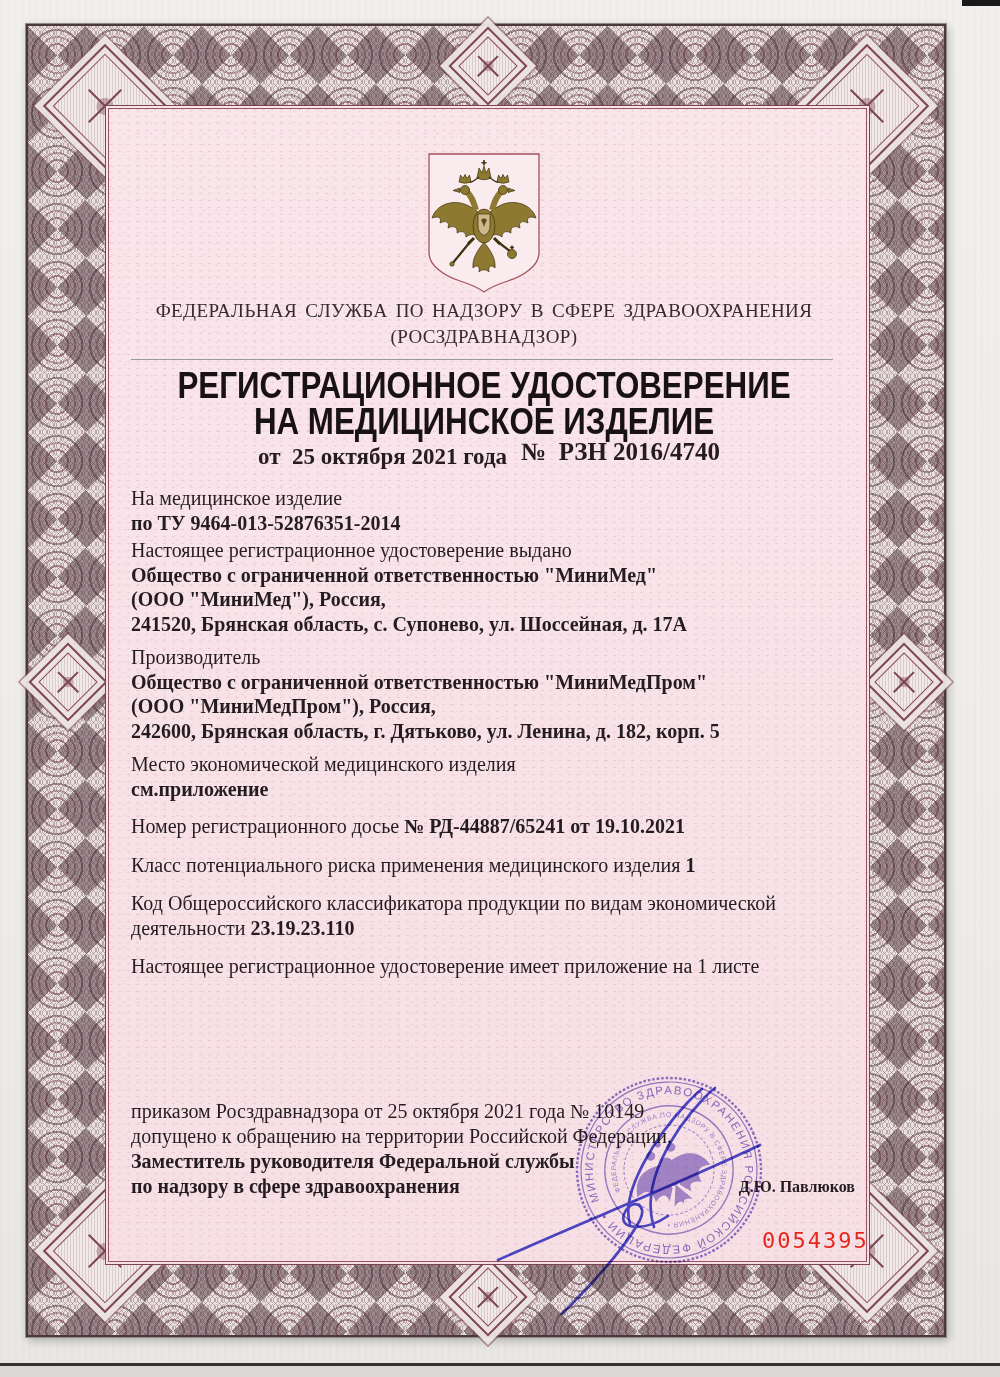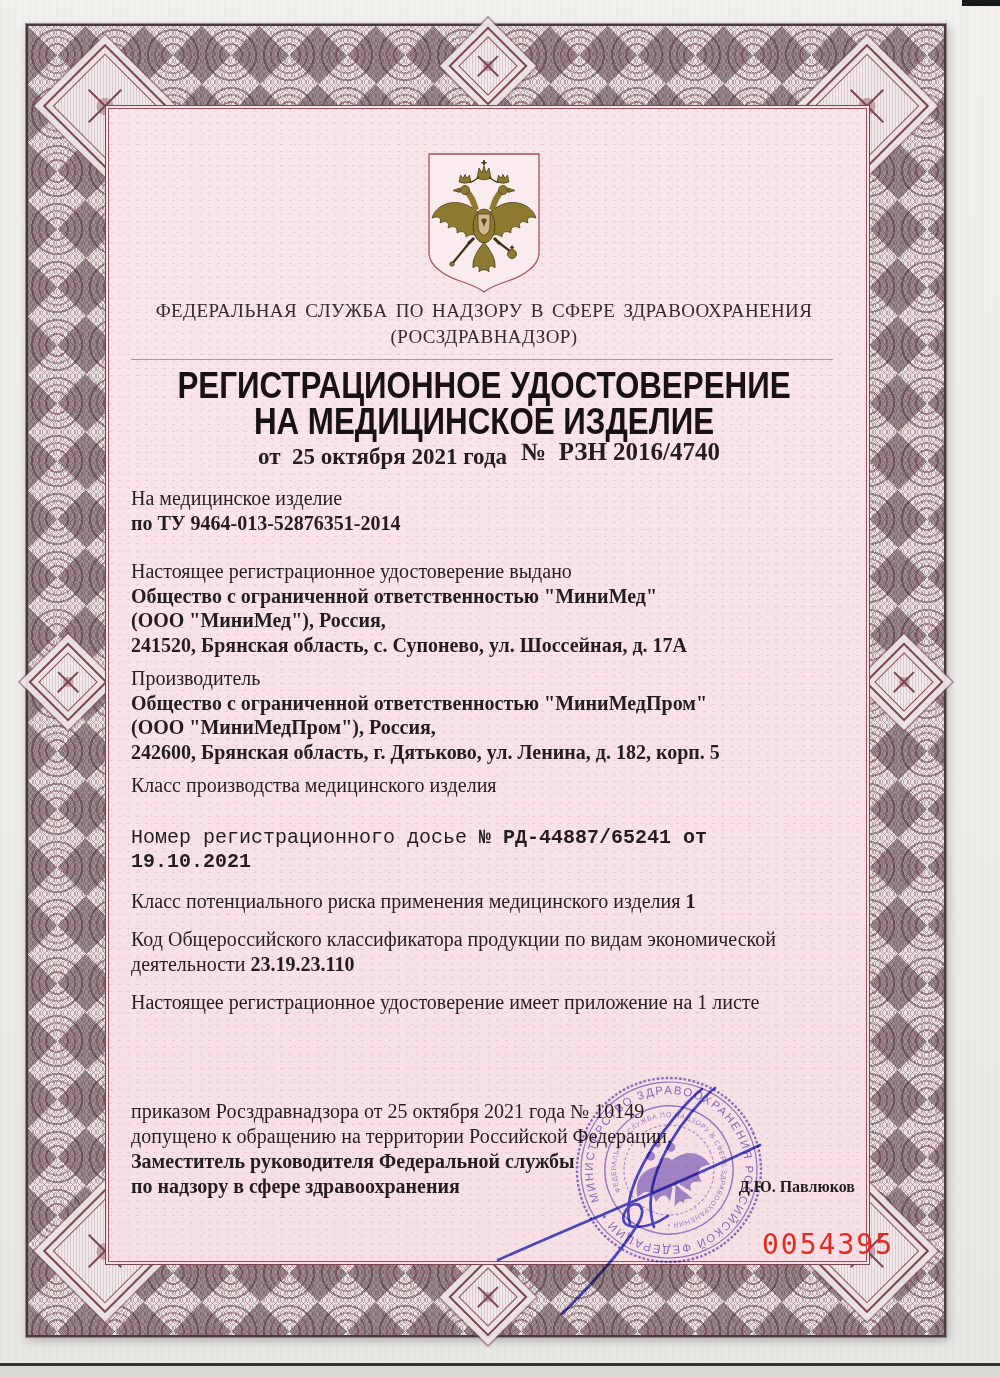--- a/index.html
+++ b/index.html
@@ -69,31 +69,31 @@
   }
   .title.l1{margin-top:7px; font-size:36px; line-height:38px;}
   .title.l2{font-size:36px; line-height:34px;}
   .daterow{display:flex; align-items:flex-start; padding-left:127px; margin-top:5px; height:30px;}
   .daterow span{white-space:pre;}
   .date{font-weight:bold; font-size:23px;}
   .regnum{font-weight:bold; font-size:25px; margin-left:14px; position:relative; top:-6px;}
   .para{margin:0; line-height:24.5px;}
   .para .ln{display:block;}
   .b{font-weight:bold;}
-  .mt14{margin-top:14px;} .mt12{margin-top:12px;} .mt11{margin-top:24px;} .mt9{margin-top:9px;} .mt13{margin-top:28px;font-family:Liberation Mono, monospace;}
+  .mt14{margin-top:14px;} .mt12{margin-top:12px;} .mt11{margin-top:3px;} .mt9{margin-top:9px;} .mt13{margin-top:13px;}
   
   .footer{position:absolute; left:25px; right:14px; top:993px; line-height:25px; font-size:20px; color:#241c1e;}
   .namerow{position:relative;}
   .sig-name{position:absolute; right:0; bottom:0; font-weight:bold; font-size:16px;}
   
   .stamp{position:absolute; left:541px; top:1044px; width:200px; height:200px; mix-blend-mode:multiply; opacity:.95;}
   .signature{position:absolute; left:400px; top:990px; width:380px; height:330px; mix-blend-mode:multiply;}
   .serial{
     position:absolute; left:734px; top:1202px;
-    font-family:"DejaVu Sans Mono", monospace; font-size:28px; letter-spacing:2px; color:#e6271e;
+    font-family:"DejaVu Sans Mono", monospace; font-size:22px; letter-spacing:2px; color:#e6271e;
   }
   
   .art-tr{position:absolute; left:962px; top:0; width:38px; height:6px; background:#191919;}
   .art-line{position:absolute; left:0; top:1363px; width:1000px; height:3px; background:#34322f;}
   .art-band{position:absolute; left:0; top:1366px; width:1000px; height:11px; background:#dbd9d5;}
 </style>
 </head>
 <body>
 
 <div class="page">
@@ -167,21 +167,22 @@
         </p>
 
         <p class="para mt9">
           <span class="ln">Производитель</span>
           <span class="ln b">Общество с ограниченной ответственностью "МиниМедПром"</span>
           <span class="ln b">(ООО "МиниМедПром"), Россия,</span>
           <span class="ln b">242600, Брянская область, г. Дятьково, ул. Ленина, д. 182, корп. 5</span>
         </p>
 
         <p class="para mt9">
-          <span class="ln">Класс производства медицинского изделия</span>
+          <span class="ln">Место экономической медицинского изделия</span>
+          <span class="ln b">см.приложение</span>
         </p>
 
         <p class="para mt13"><span>Номер регистрационного досье </span><span class="b">№ РД-44887/65241 от 19.10.2021</span></p>
 
         <p class="para mt14"><span>Класс потенциального риска применения медицинского изделия </span><span class="b">1</span></p>
 
         <p class="para mt14">
           <span class="ln">Код Общероссийского классификатора продукции по видам экономической</span>
           <span class="ln"><span>деятельности </span><span class="b">23.19.23.110</span></span>
         </p>

